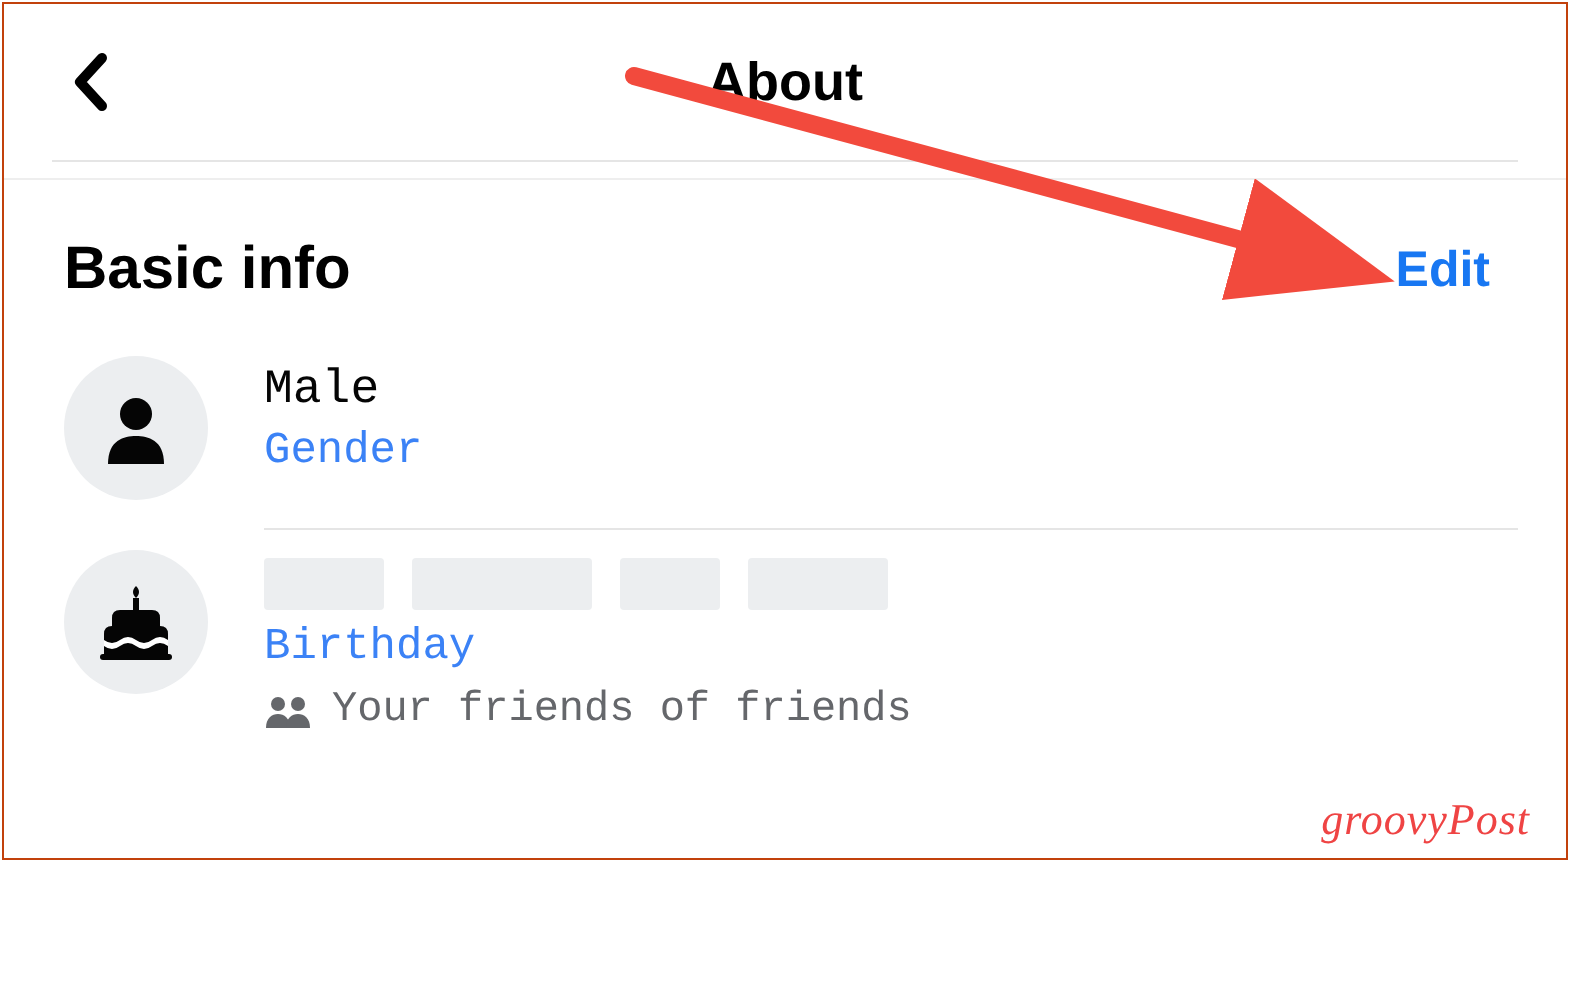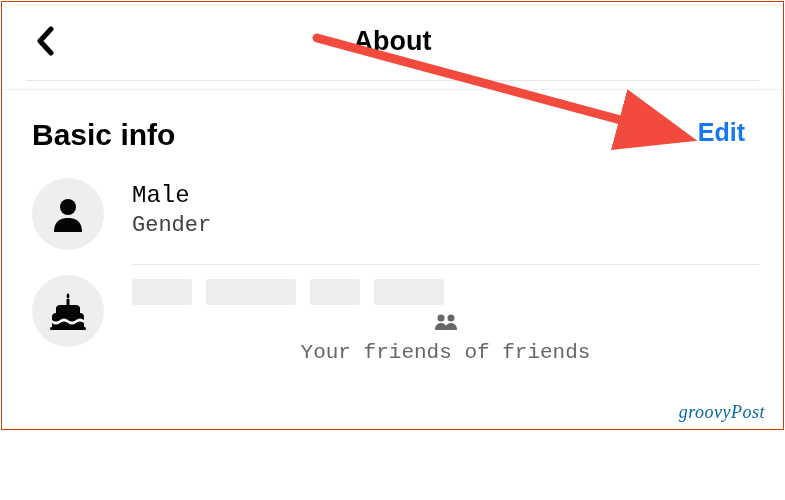--- a/index.html
+++ b/index.html
@@ -48,21 +48,21 @@
       margin: 0 24px;
     }
     .thin-divider {
       height: 1px;
       background: #eee;
       margin-top: 8px;
     }
     .section-header {
       display: flex;
       justify-content: space-between;
-      align-items: flex-start;
+      align-items: center;
       padding: 28px 24px 4px 30px;
     }
     .section-title {
       font-size: 30px;
       font-weight: 700;
       color: #000;
     }
     .edit-link {
       font-size: 25px;
       color: #1877f2;
@@ -95,21 +95,21 @@
       padding-top: 4px;
     }
     .info-value {
       font-size: 24px;
       font-weight: 500;
       color: #050505;
       line-height: 1.2;
     }
     .info-label {
       font-size: 22px;
-      color: #404040;
+      color: #3b82f6;
       margin-top: 2px;
     }
     .row-divider {
       height: 1px;
       background: #e5e5e5;
       margin-left: 100px;
     }
     .redacted-row {
       display: flex;
       gap: 14px;
@@ -120,30 +120,29 @@
       height: 26px;
       border-radius: 2px;
     }
     .audience-row {
       display: flex;
       align-items: center;
       gap: 10px;
       margin-top: 8px;
       color: #65676b;
       font-size: 21px;
-      flex-direction: column;
     }
     .watermark {
       position: absolute;
       right: 18px;
       bottom: 6px;
       font-family: Georgia, 'Times New Roman', serif;
       font-style: italic;
-      font-size: 18px;
-      color: #0369a1;
+      font-size: 22px;
+      color: #ef4444;
       letter-spacing: 0.5px;
       text-align: right;
     }
     .arrow-overlay {
       position: absolute;
       top: 0;
       left: 0;
       pointer-events: none;
     }
   </style>
@@ -198,20 +197,21 @@
           <rect x="4" y="38" width="36" height="3" rx="1.5" fill="#050505"></rect>
         </svg>
       </div>
       <div class="info-content">
         <div class="redacted-row">
           <div class="redacted" style="width:60px"></div>
           <div class="redacted" style="width:90px"></div>
           <div class="redacted" style="width:50px"></div>
           <div class="redacted" style="width:70px"></div>
         </div>
+        <div class="info-label">Birthday</div>
         <div class="audience-row">
           <svg width="24" height="18" viewBox="0 0 24 18">
             <circle cx="7" cy="5" r="3.5" fill="#65676b"></circle>
             <circle cx="17" cy="5" r="3.5" fill="#65676b"></circle>
             <path d="M1 17 C1 12 4 10 7 10 C10 10 13 12 13 17 Z" fill="#65676b"></path>
             <path d="M11 17 C11 12 14 10 17 10 C20 10 23 12 23 17 Z" fill="#65676b"></path>
           </svg>
           <span>Your friends of friends</span>
         </div>
       </div>

